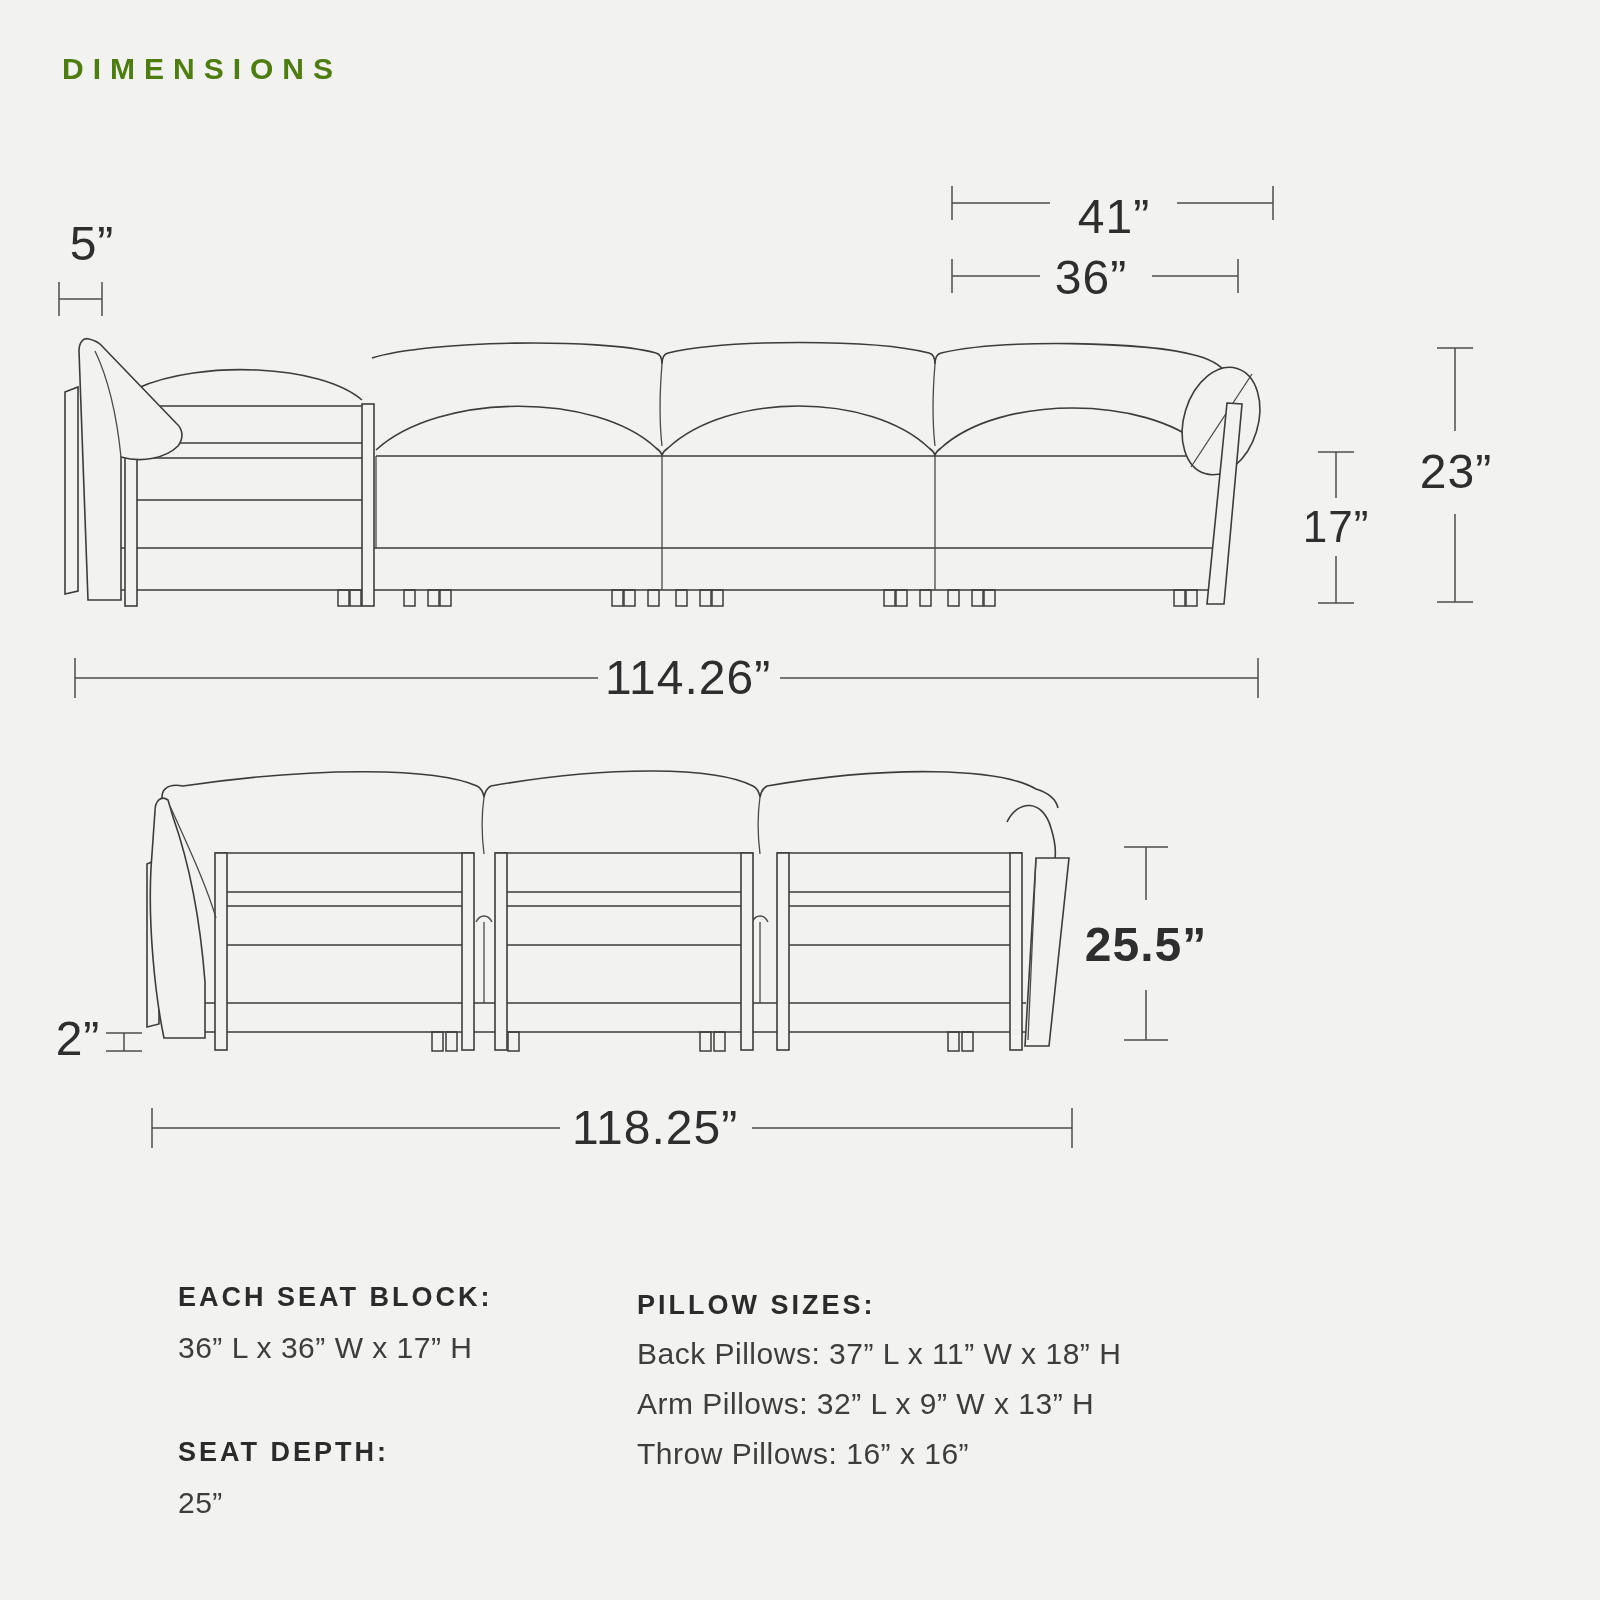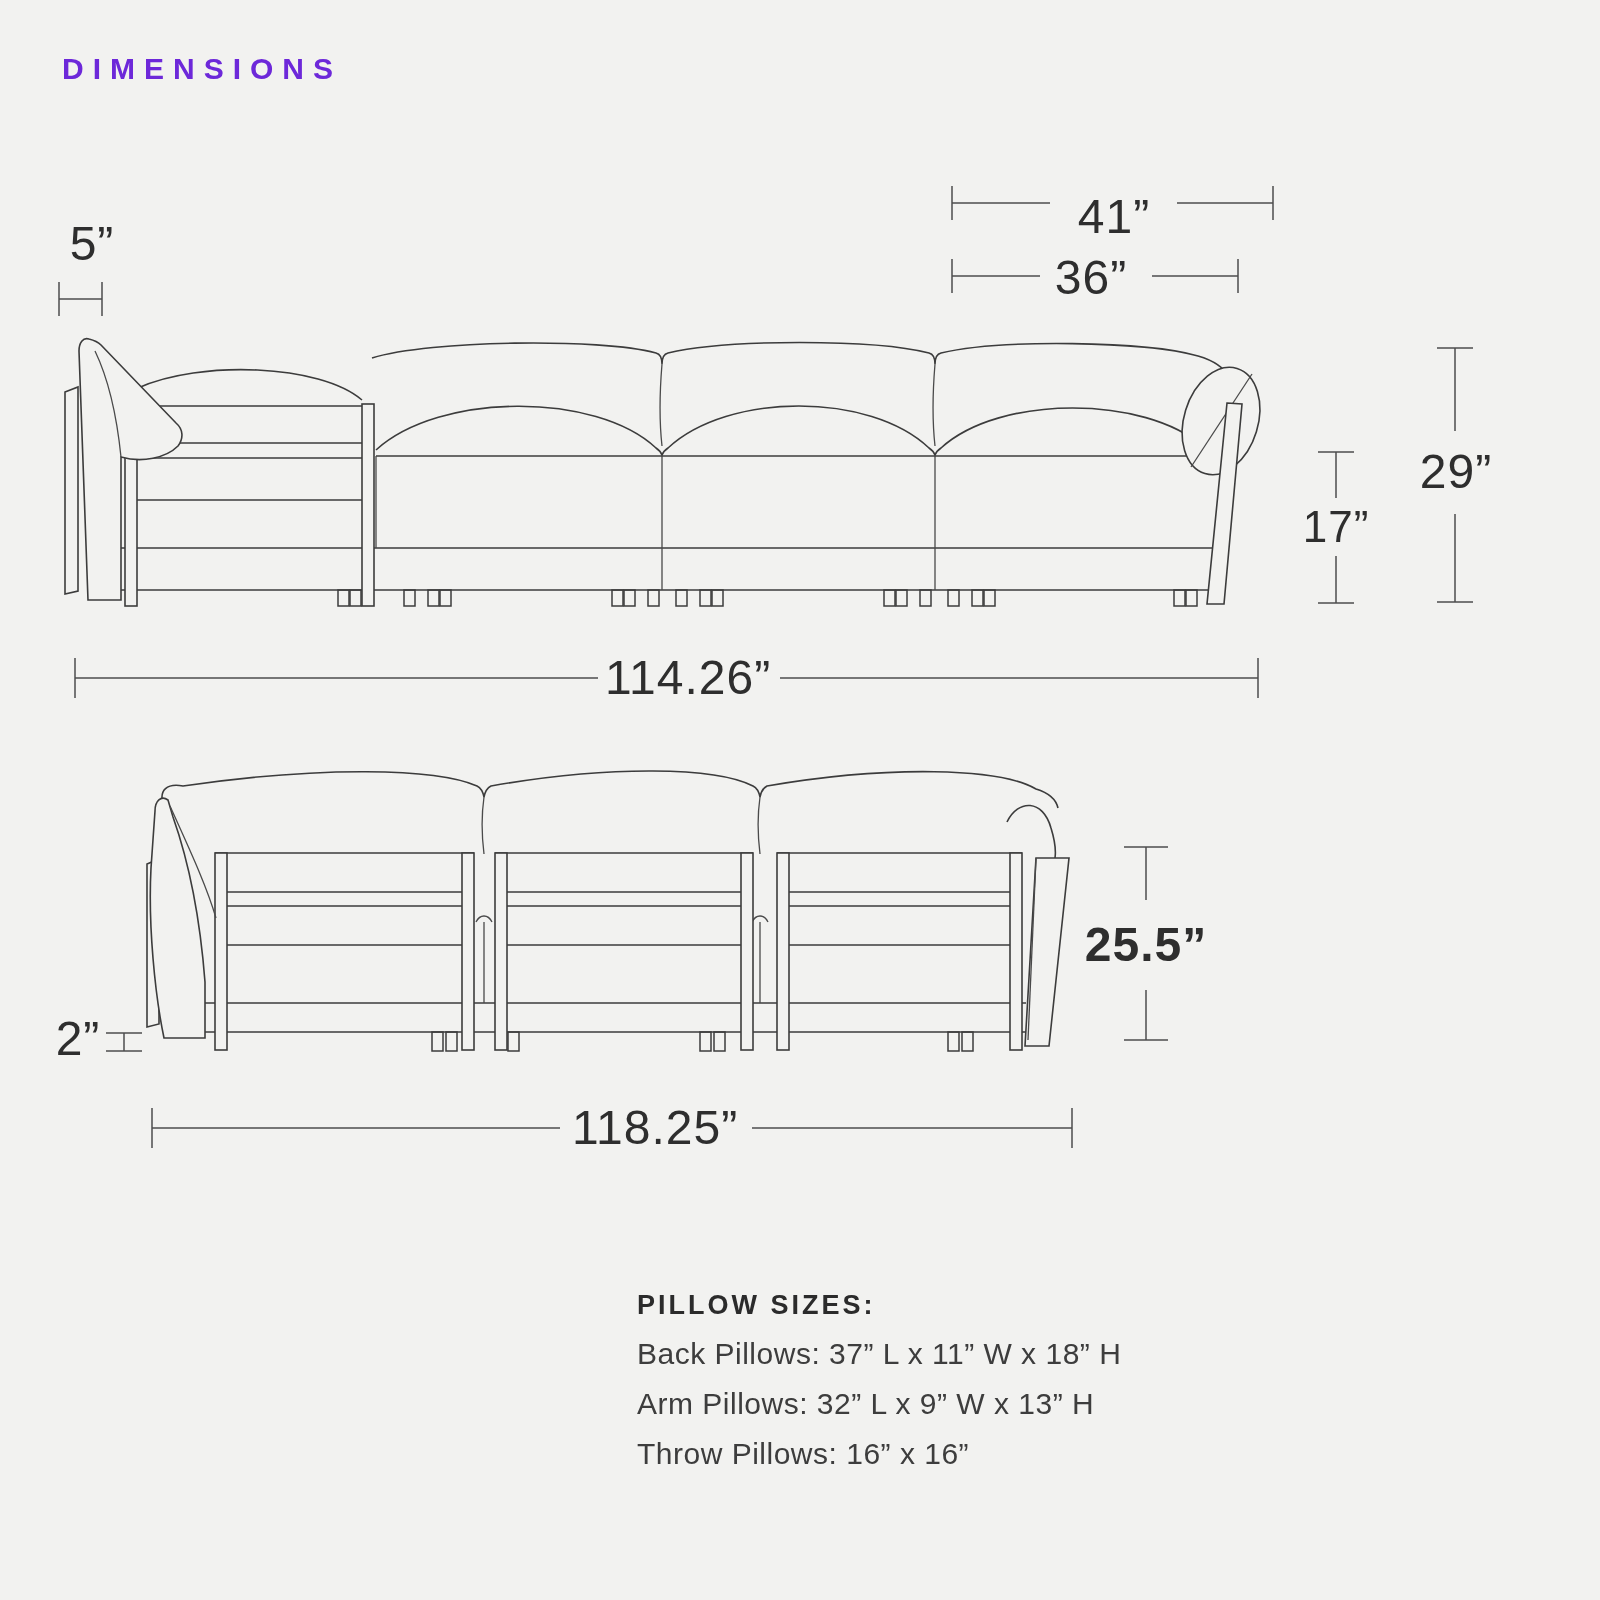--- a/index.html
+++ b/index.html
@@ -6,21 +6,21 @@
   .canvas{
     position:relative;
     width:1600px;height:1600px;
     background:#f2f2f0;
     font-family:"Liberation Sans", sans-serif;
     color:#2b2b2b;
     overflow:hidden;
   }
   .page-title{
     position:absolute;left:62px;top:52px;
-    font-size:30px;font-weight:700;letter-spacing:9px;color:#6d28d9;
+    font-size:30px;font-weight:700;letter-spacing:9px;color:#4d7c0f;
   }
   svg.art{position:absolute;left:0;top:0;}
   .ln{fill:none;stroke:#3c3c3c;stroke-width:1.6px;}
   .ln-thin{fill:none;stroke:#4a4a4a;stroke-width:1.3px;}
   .msk{fill:#f2f2f0;stroke:#3c3c3c;stroke-width:1.6px;}
   .leg{fill:none;stroke:#3c3c3c;stroke-width:1.5px;}
   .dim{fill:none;stroke:#4d4d4d;stroke-width:1.5px;}
   .dim-label{
     position:absolute;transform:translate(-50%,-50%);
     font-size:48px;font-weight:400;color:#2e2e2e;letter-spacing:1px;white-space:nowrap;
@@ -161,26 +161,32 @@
       <path class="dim" d="M106 1033 H142 M106 1051 H142 M124 1033 V1051"></path>
 
       <path class="dim" d="M152 1108 V1148 M1072 1108 V1148 M152 1128 H560 M752 1128 H1072"></path>
     </g>
   </svg>
 
   <span class="dim-label" style="left:92px;top:243px;">5”</span>
   <span class="dim-label" style="left:1114px;top:204px;margin-top:12px;">41”</span>
   <span class="dim-label" style="left:1091px;top:277px;">36”</span>
   <span class="dim-label small" style="left:1336px;top:527px;">17”</span>
-  <span class="dim-label" style="left:1456px;top:471px;">29”</span>
+  <span class="dim-label" style="left:1456px;top:471px;">23”</span>
   <span class="dim-label" style="left:688px;top:677px;">114.26”</span>
   <span class="dim-label" style="left:1146px;top:944px;font-weight:bold;">25.5”</span>
   <span class="dim-label" style="left:78px;top:1038px;">2”</span>
   <span class="dim-label" style="left:655px;top:1127px;">118.25”</span>
 
+  <div class="specs-col col-left">
+    <div class="spec-heading">EACH SEAT BLOCK:</div>
+    <div class="spec-value">36” L x 36” W x 17” H</div>
+    <div class="spec-heading second">SEAT DEPTH:</div>
+    <div class="spec-value">25”</div>
+  </div>
 
   <div class="specs-col col-right">
     <div class="spec-heading">PILLOW SIZES:</div>
     <div class="spec-value">Back Pillows: 37” L x 11” W x 18” H</div>
     <div class="spec-value">Arm Pillows: 32” L x 9” W x 13” H</div>
     <div class="spec-value">Throw Pillows: 16” x 16”</div>
   </div>
 
 </div>
 

